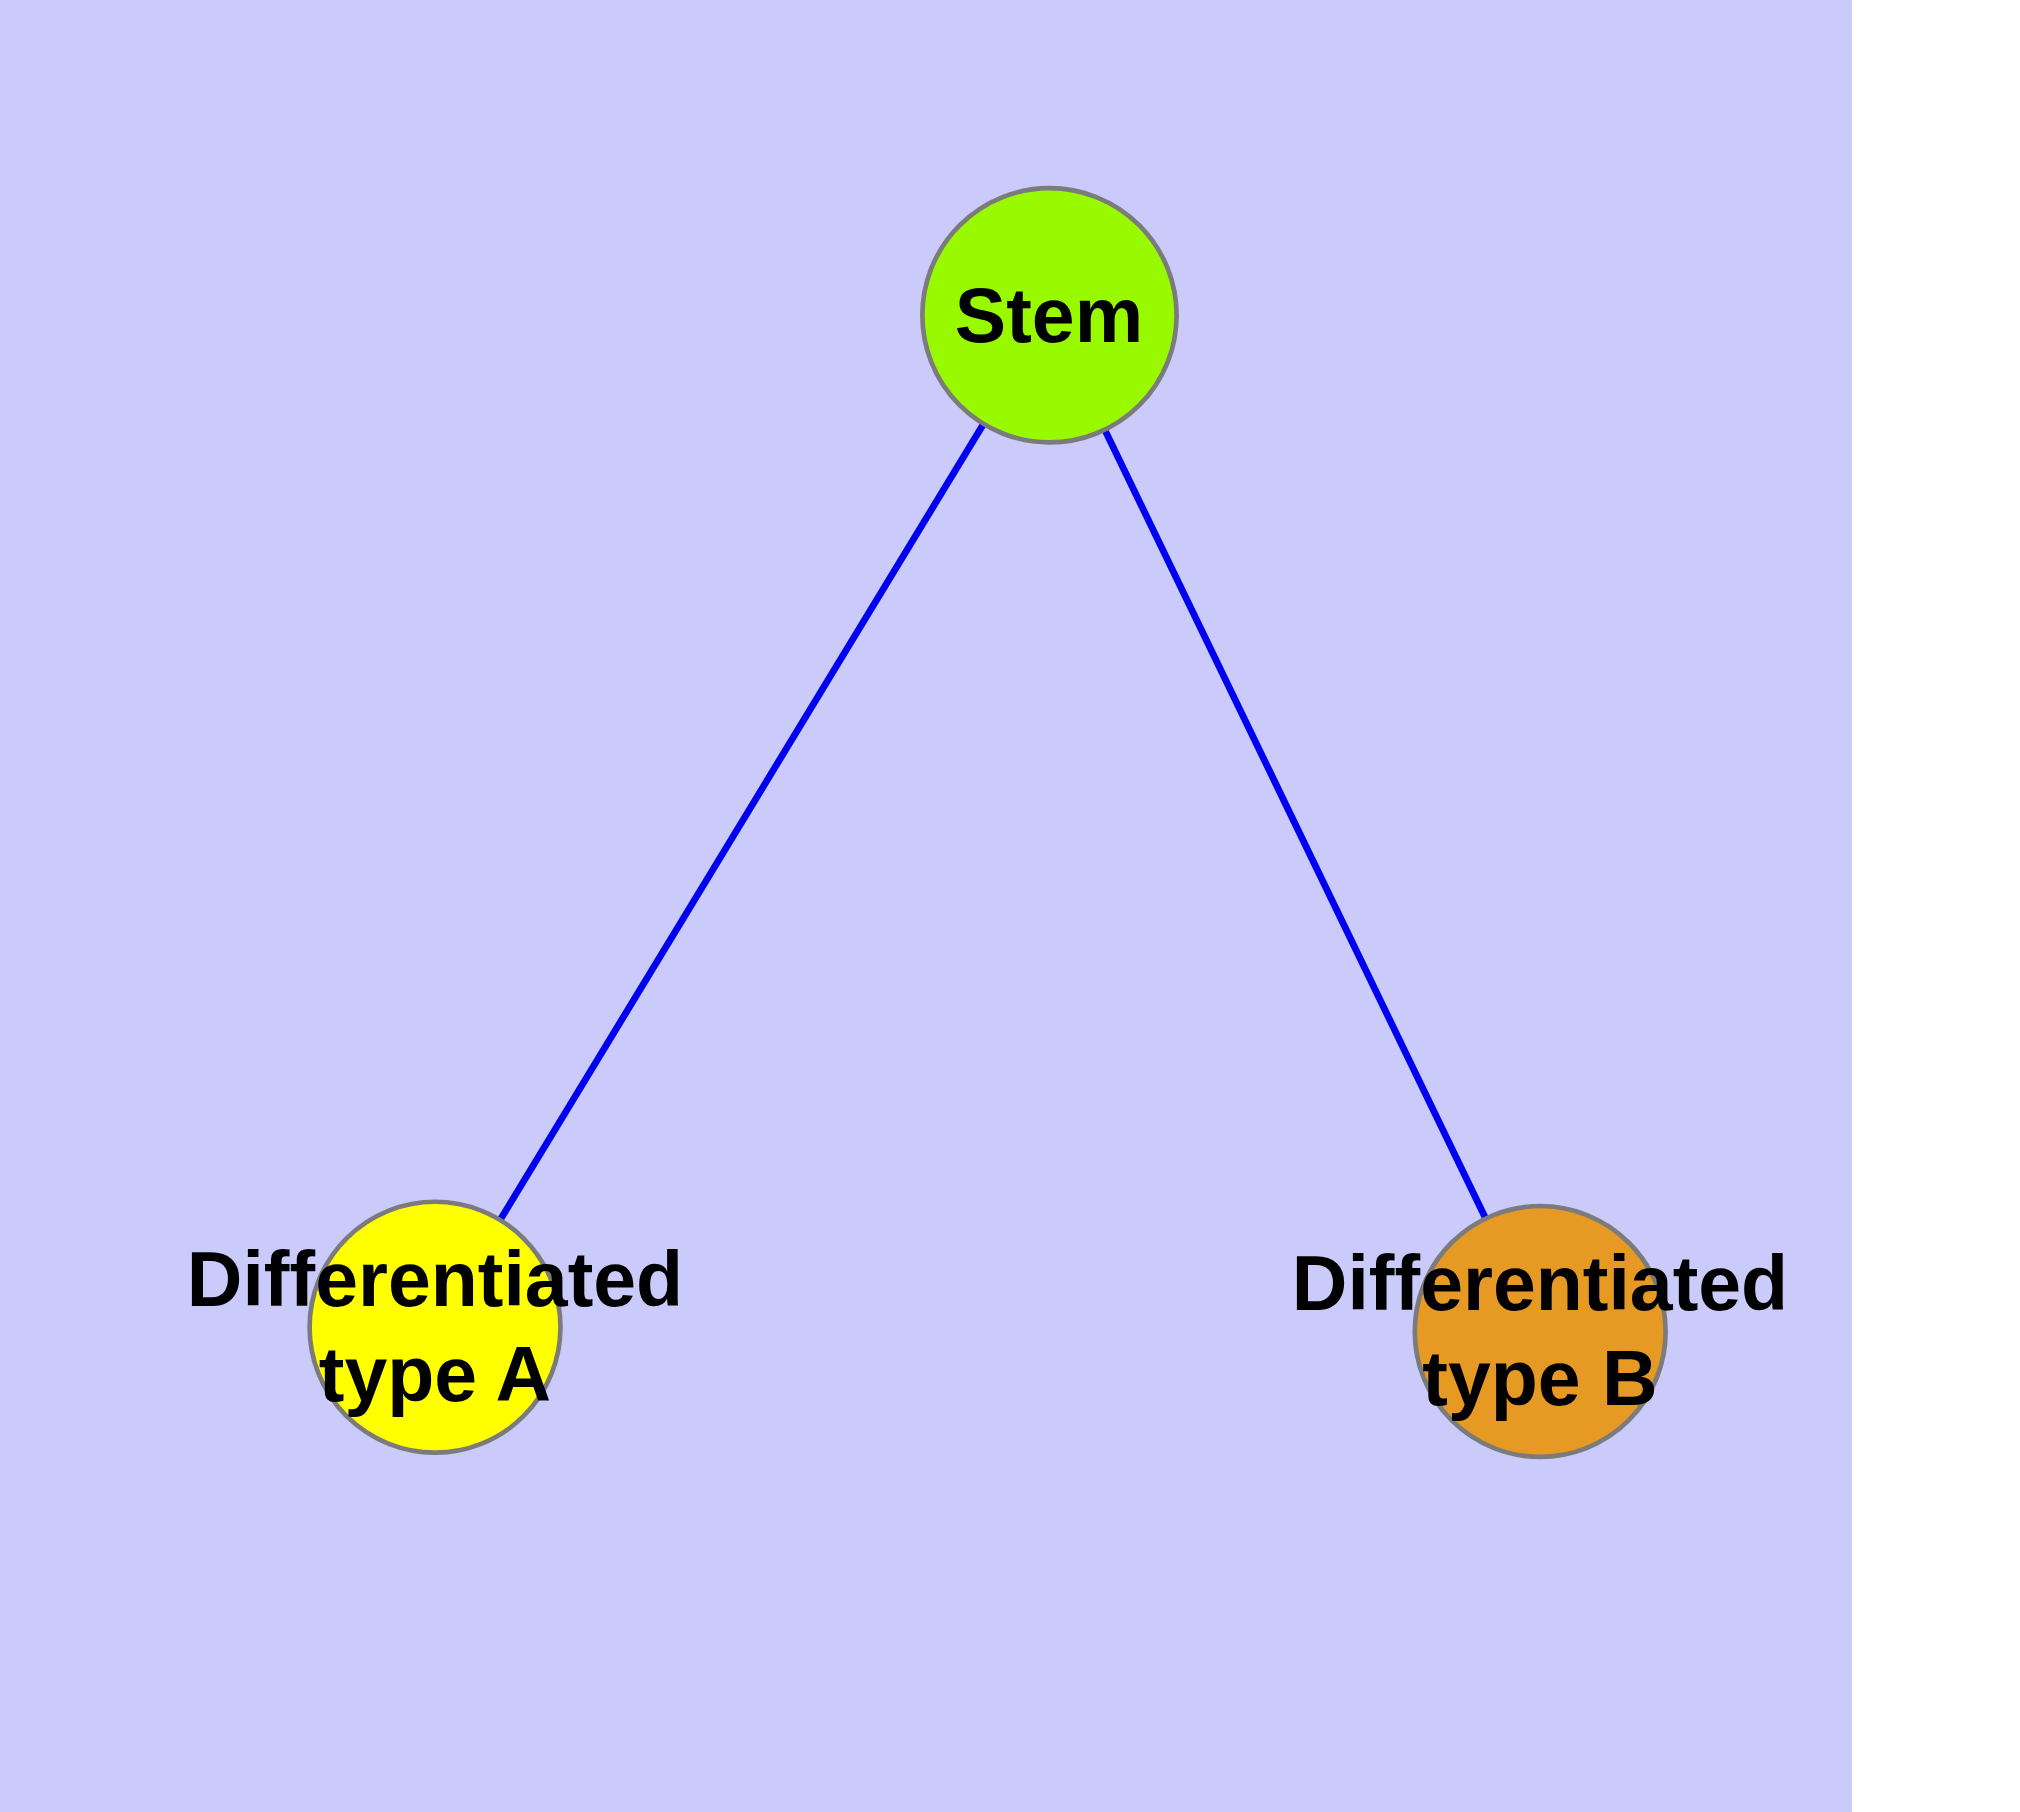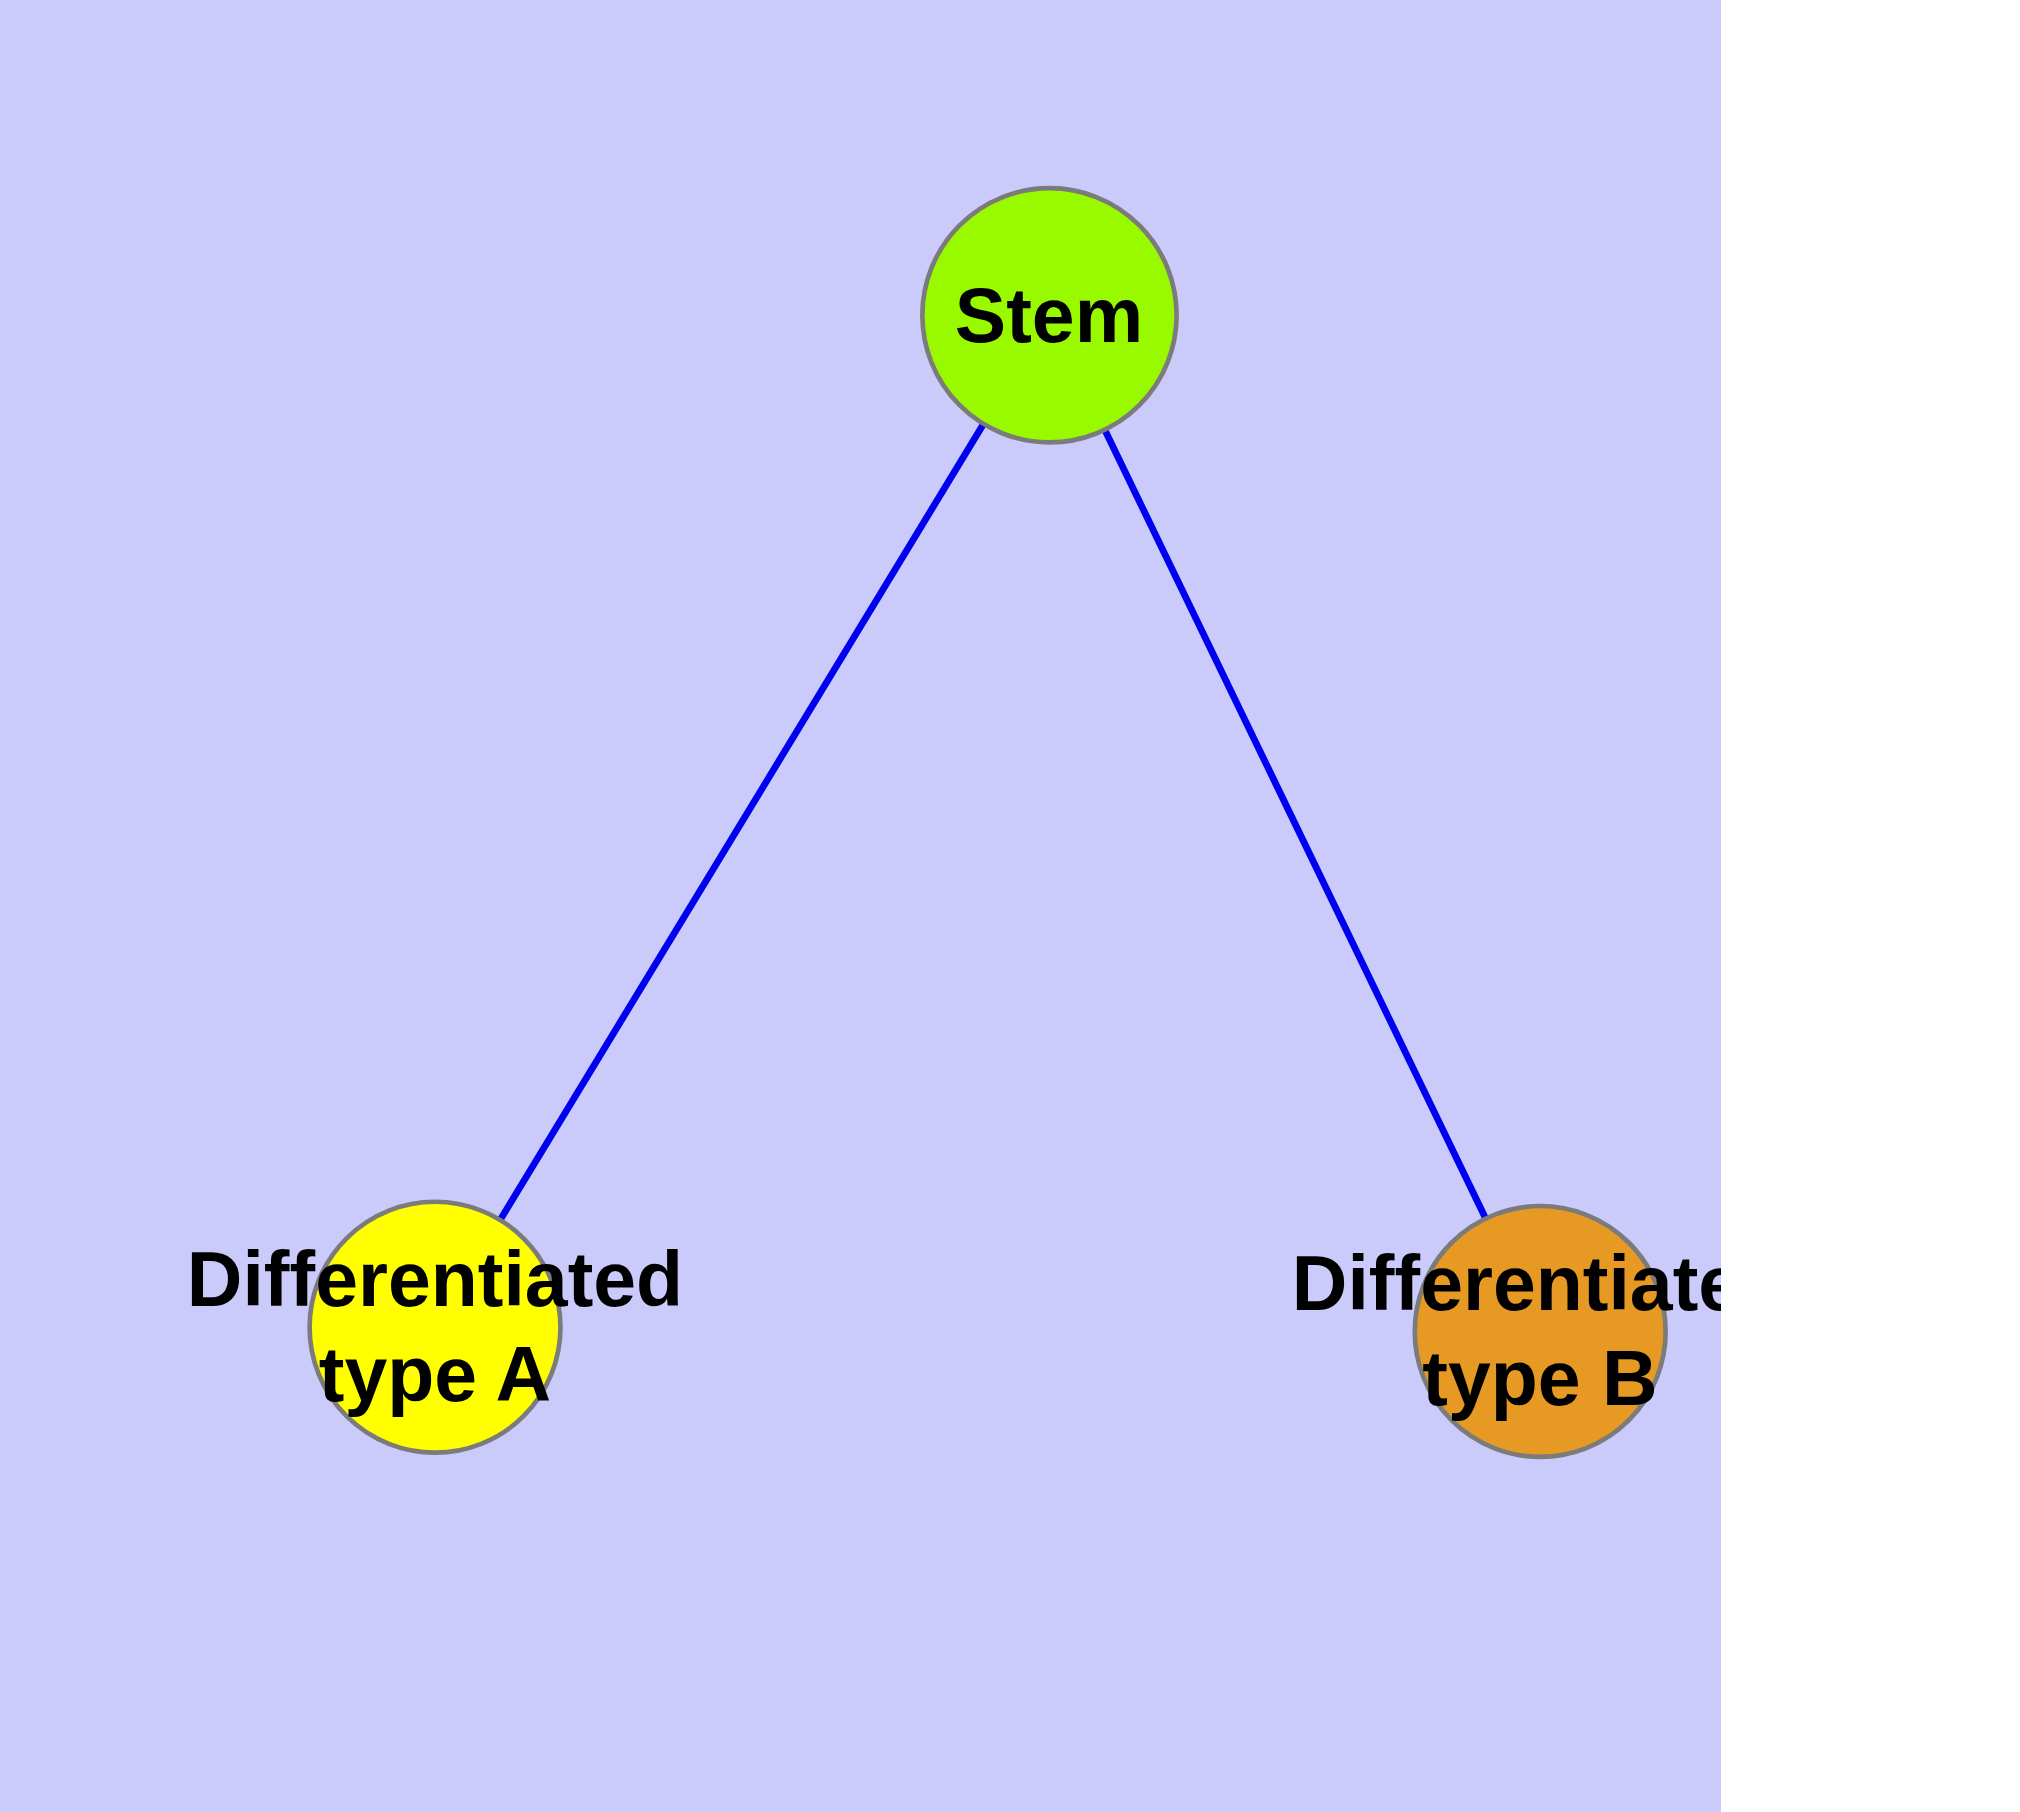--- a/index.html
+++ b/index.html
@@ -26,21 +26,21 @@
     font-size: 77px;
     line-height: 95px;
     text-align: center;
     white-space: pre-line;
     letter-spacing: 0;
   }
 </style>
 </head>
 <body>
 
-<div class="canvas" style="width: 1721px; height: 1812px; background: rgb(203, 203, 251);">
+<div class="canvas" style="width: 1852px; height: 1812px; background: rgb(203, 203, 251);">
   <svg viewBox="0 0 2384 2138" width="2021" height="1812" xmlns="http://www.w3.org/2000/svg">
     <g>
       <line x1="1238" y1="372" x2="513" y2="1566" stroke="#0000F0" stroke-width="8"></line>
       <line x1="1238" y1="372" x2="1817" y2="1571" stroke="#0000F0" stroke-width="8"></line>
     </g>
     <g>
       <circle cx="1238" cy="372" r="150" fill="#99FA00" stroke="#7B7B7B" stroke-width="5.5"></circle>
       <circle cx="513" cy="1566" r="148" fill="#FFFF00" stroke="#7B7B7B" stroke-width="5.5"></circle>
       <circle cx="1817" cy="1571" r="148" fill="#E79A23" stroke="#7B7B7B" stroke-width="5.5"></circle>
     </g>

